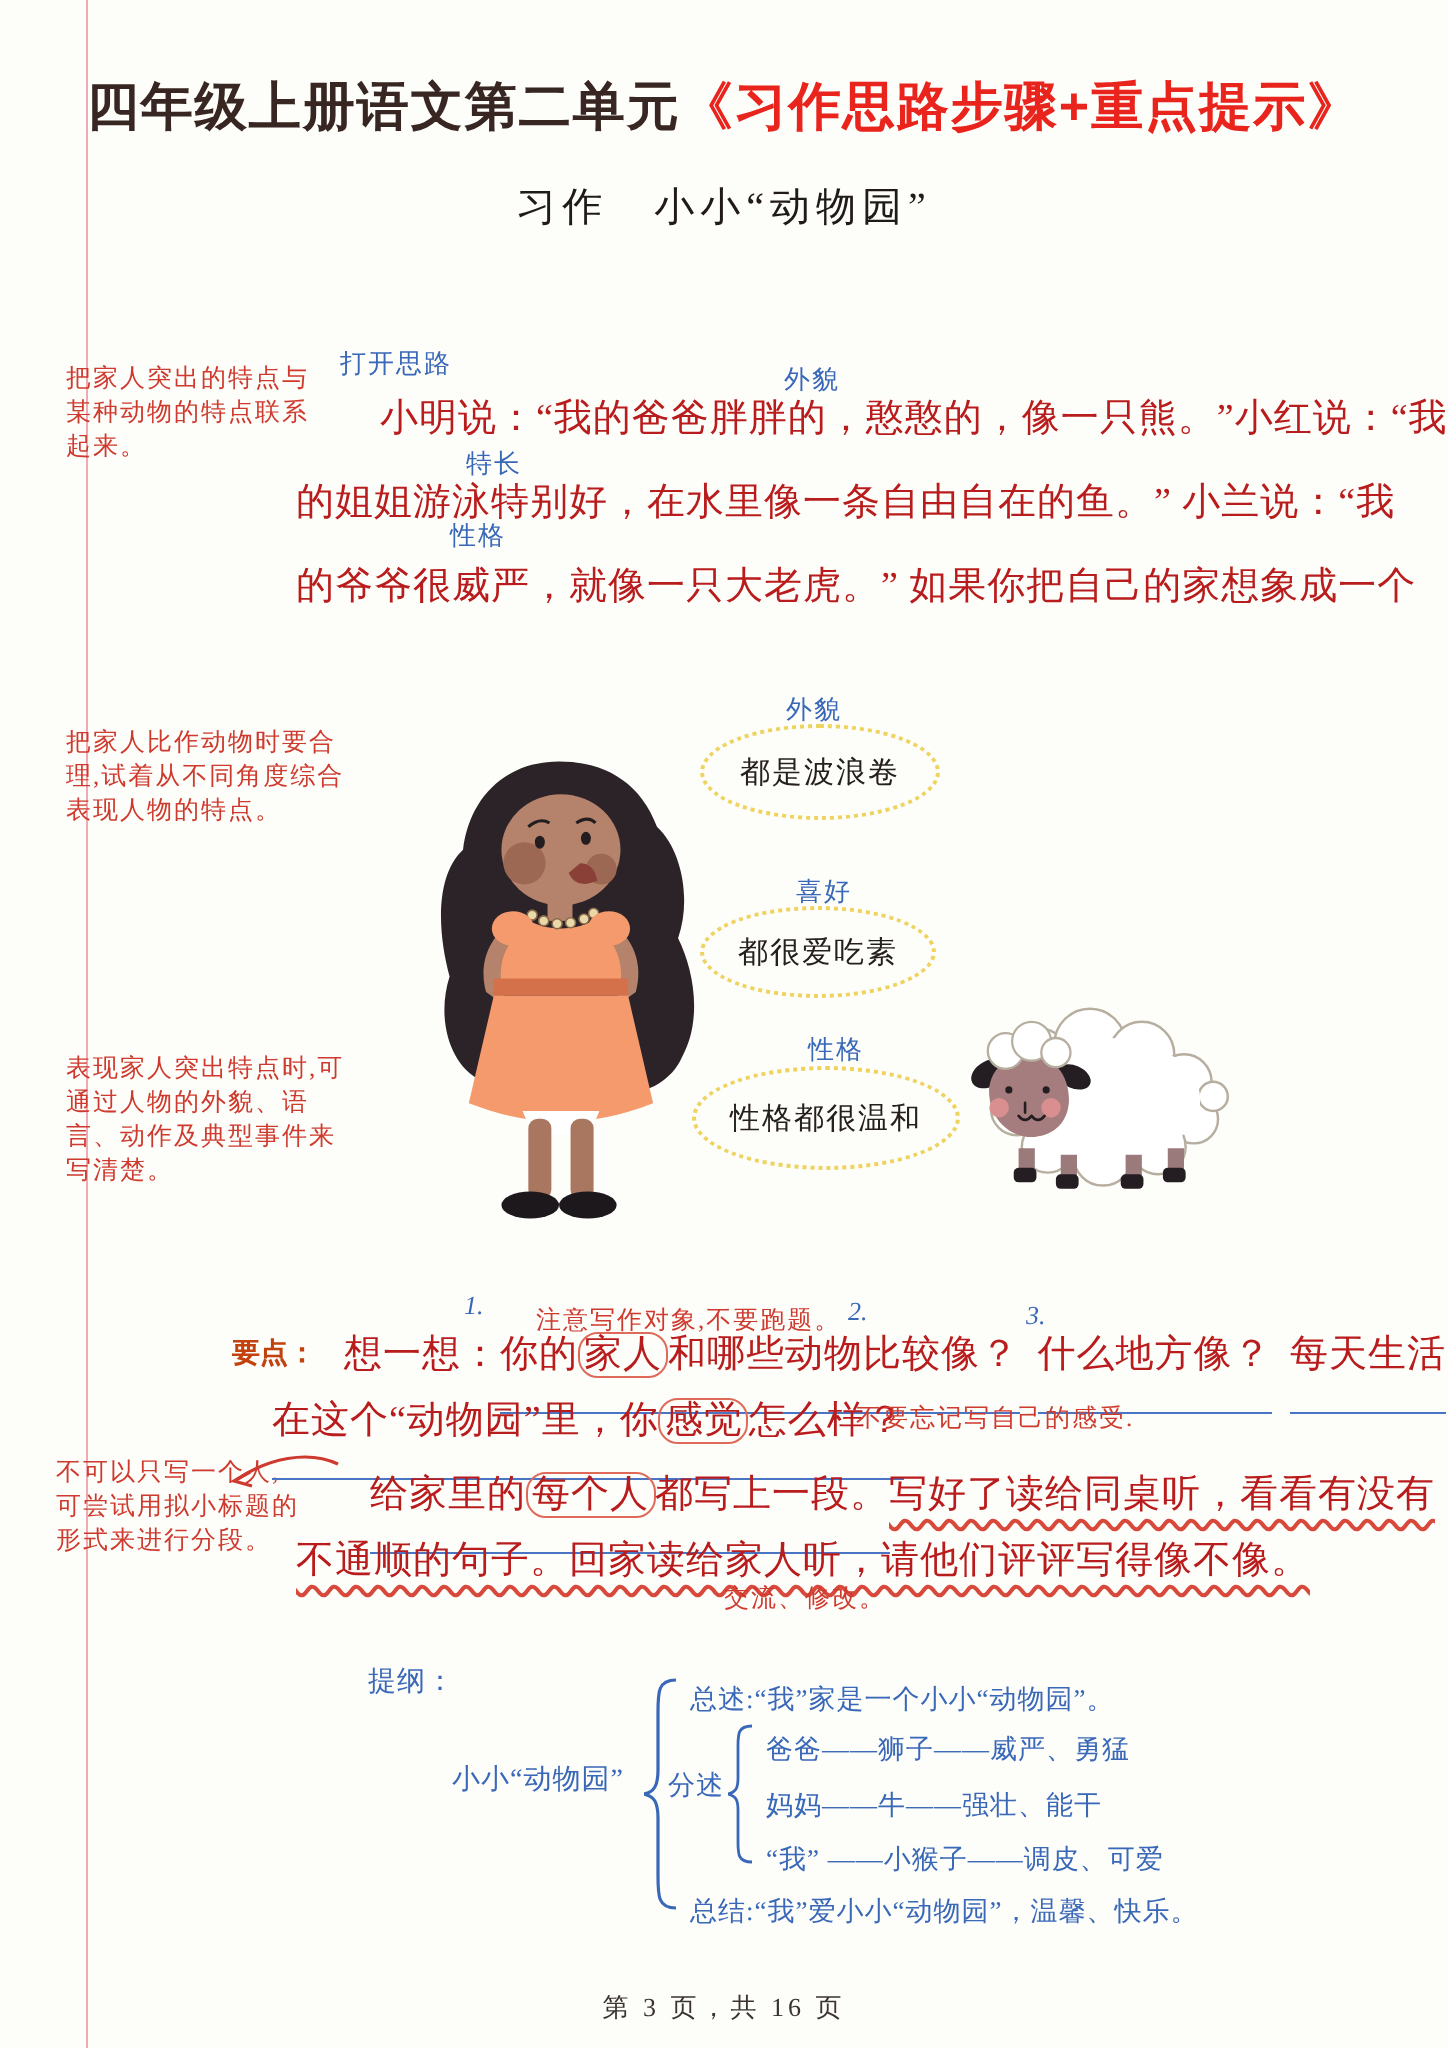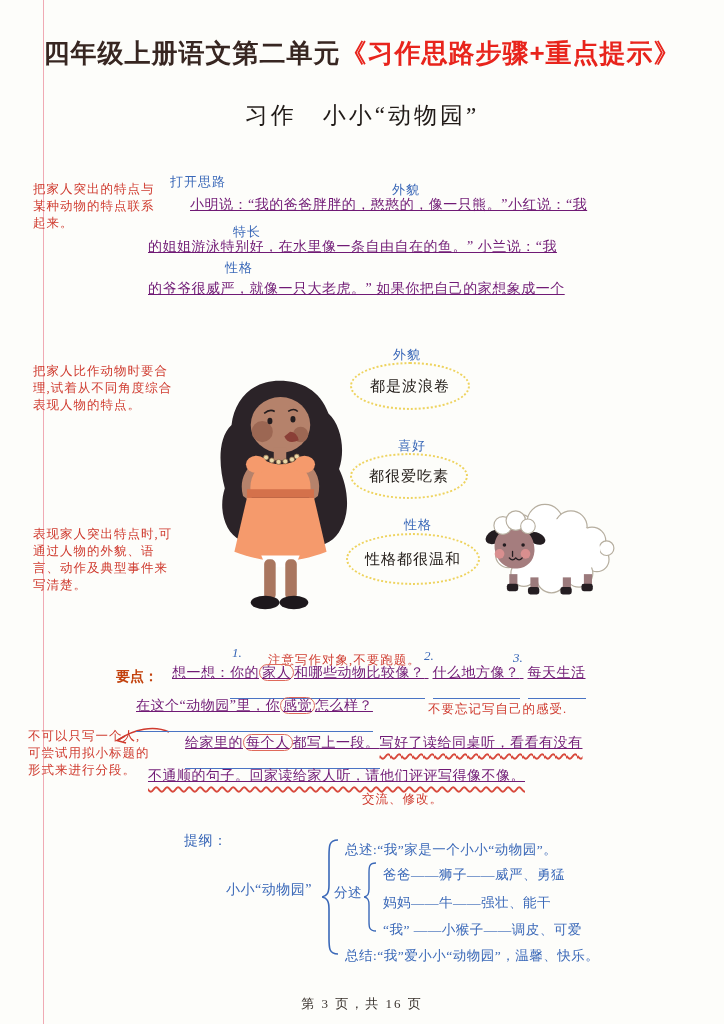--- a/index.html
+++ b/index.html
@@ -6,25 +6,25 @@
   .page {
     position:relative; width:724px; height:1024px;
     background:#fdfdfa; overflow:hidden;
     font-family:"Liberation Serif", serif; color:#26201c;
   }
   .margin-line { position:absolute; left:43px; top:0; width:1px; height:1024px; background:#f0aab4; }
   .header { position:absolute; top:36px; left:0; width:724px; text-align:center;
     font-family:"Liberation Sans", sans-serif; font-weight:bold; font-size:26px; letter-spacing:1px; }
   .header .t-black { color:#372621; }
   .header .t-red { color:#e8241c; }
-  .subtitle { position:absolute; top:100px; left:0; width:724px; text-align:center;
-    font-size:23px; letter-spacing:3px; color:#211b18; }
+  .subtitle { position:absolute; top:90px; left:0; width:724px; text-align:center;
+    font-size:20px; letter-spacing:3px; color:#211b18; }
   .rednote { position:absolute; color:#cf3a2e; font-size:12.5px; line-height:17px; letter-spacing:1px; }
   .bluetag { position:absolute; color:#3a68b8; font-size:13px; letter-spacing:1px; white-space:nowrap; }
-  .bodyline { position:absolute; font-size:14px; letter-spacing:0.5px; white-space:nowrap; color:#701a75;text-decoration:underline; }
+  .bodyline { position:absolute; font-size:19px; letter-spacing:0.5px; white-space:nowrap; color:#b91c1c; }
   .bubble { position:absolute; border:2px dotted #eed35e; border-radius:50%;
     display:flex; align-items:center; justify-content:center; }
   .bubble span { font-size:15px; color:#26201c; letter-spacing:1px; }
   .kp-label { position:absolute; color:#c2410c; font-weight:bold; font-size:14px; }
   .kp-num { position:absolute; color:#3a68b8; font-size:13px; font-style:italic; }
   .u { border-bottom:1.5px solid #4a74c4; padding-bottom:18px; }
   .wavy { text-decoration-line:underline; text-decoration-style:wavy;
     text-decoration-color:#d8493c; text-decoration-thickness:1.5px; text-underline-offset:6px; }
   .circle { border:1.5px solid #e06a5a; border-radius:10px; padding:0 2px; }
   .outline-txt { position:absolute; color:#3a68b8; font-size:13.5px; letter-spacing:0.5px; white-space:nowrap; }

